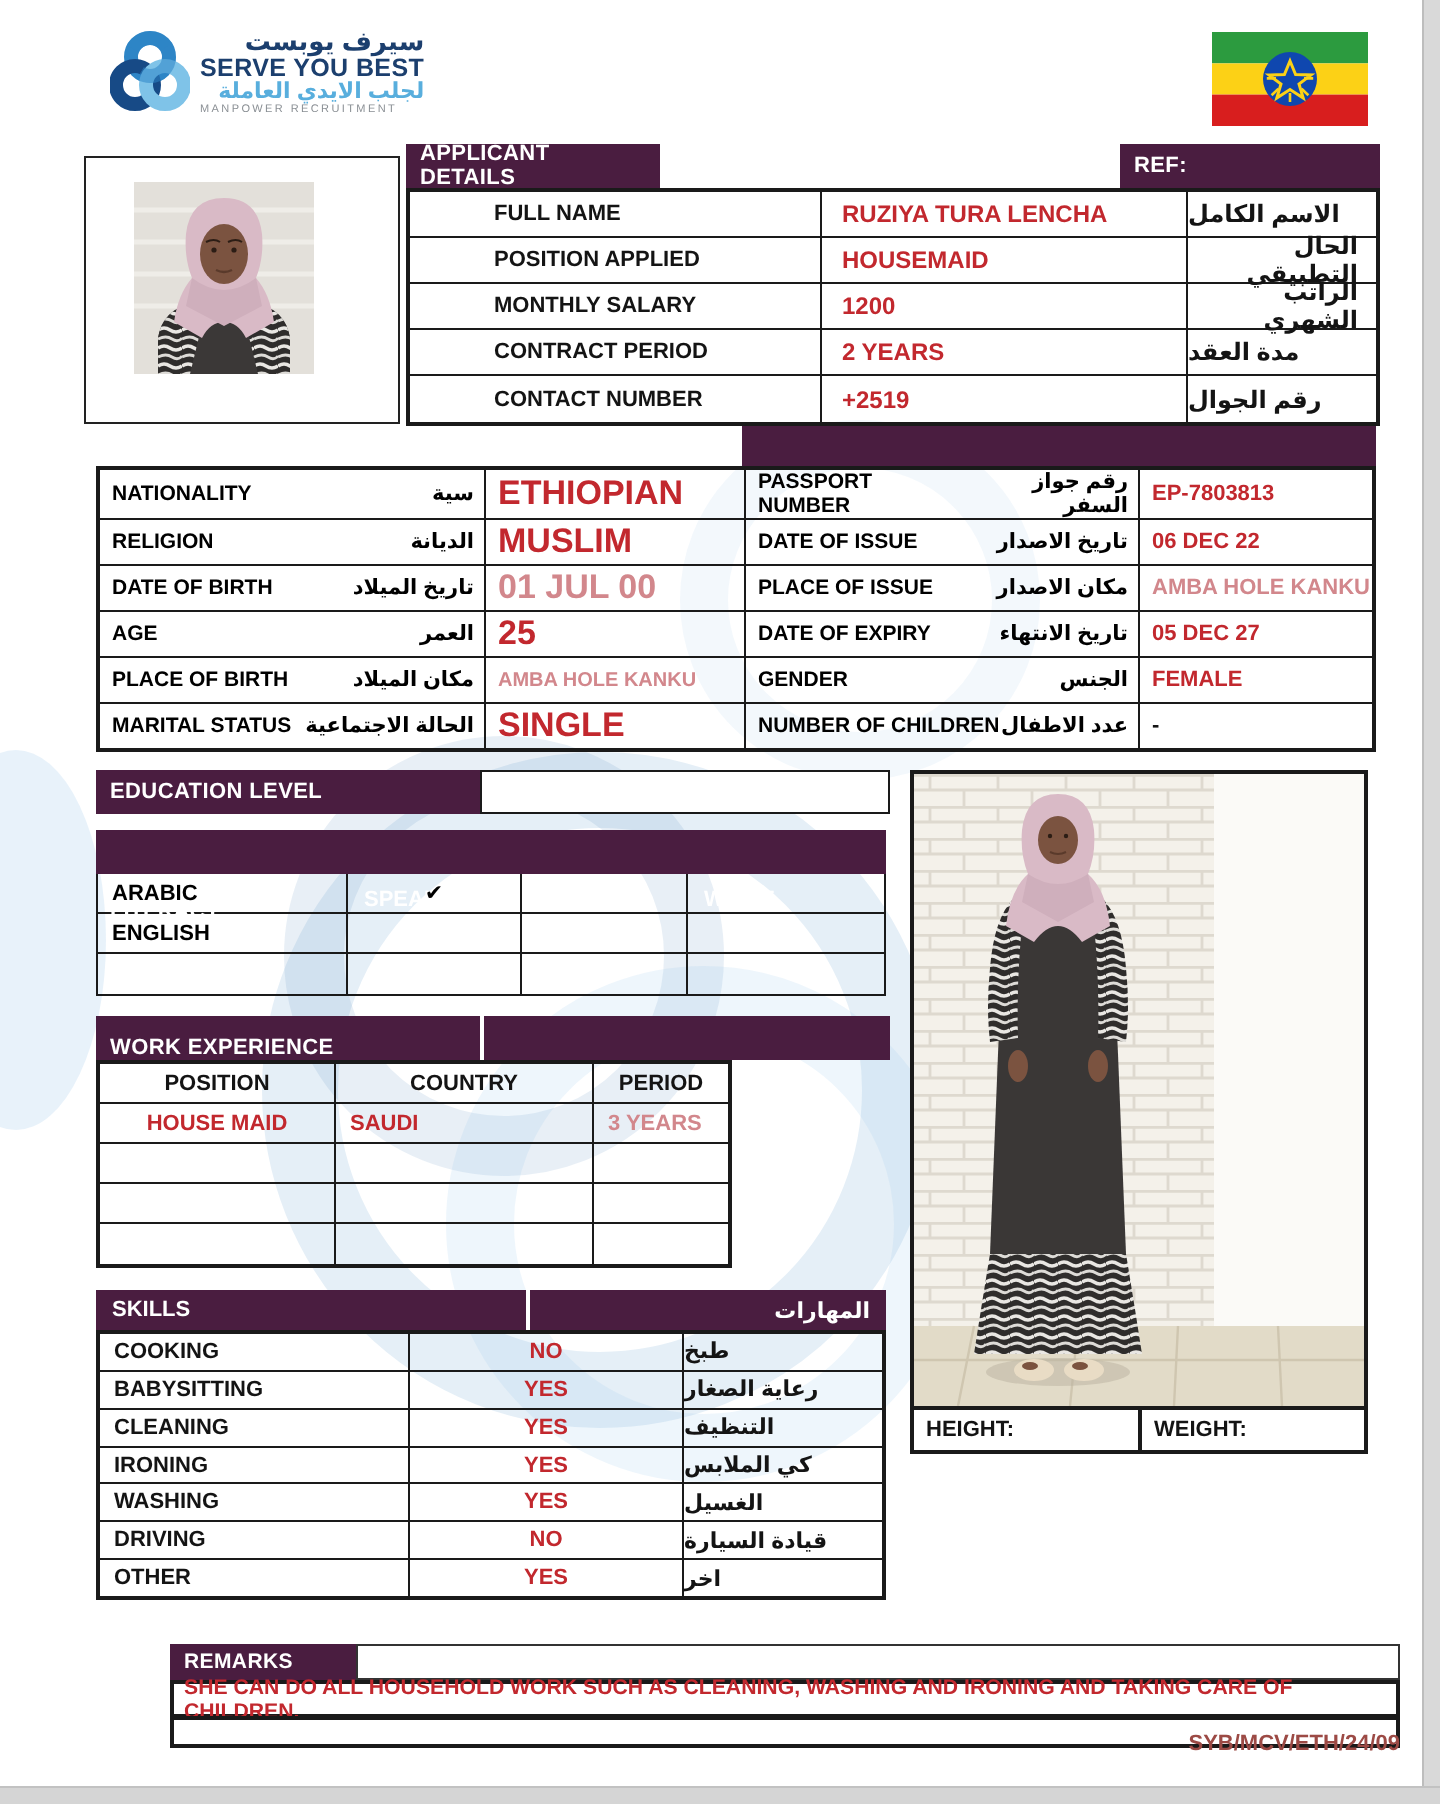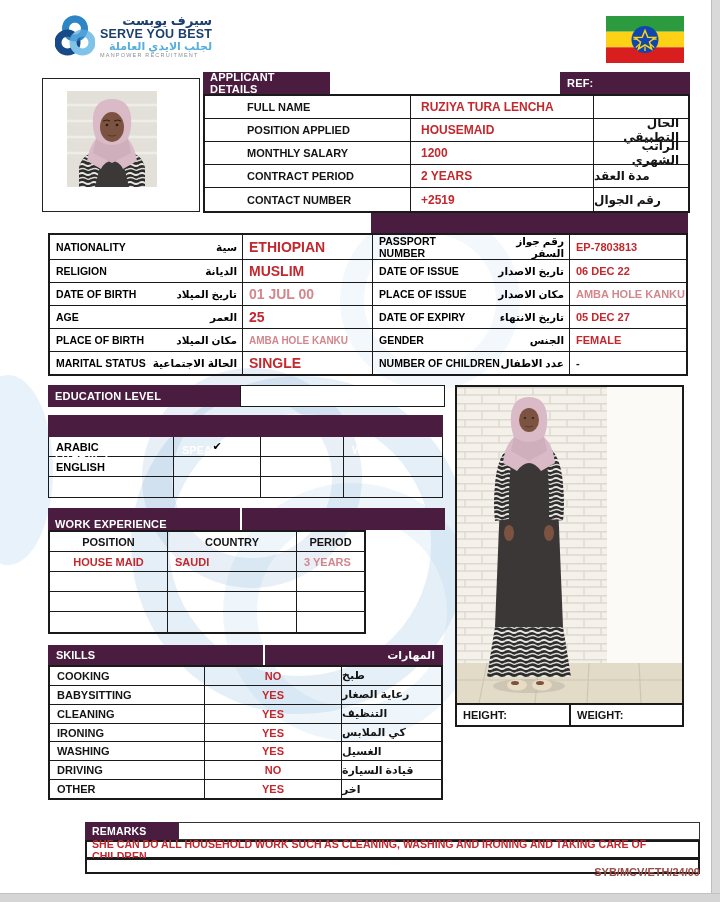--- a/index.html
+++ b/index.html
@@ -24,21 +24,21 @@
   .emp-row { display:flex; height:23px; border-bottom:1.5px solid #1a1a1a; align-items:center;padding-left:34px; }
   .emp-row:last-child { border-bottom:none; }
   .emp-c1 { width:172px; align-self:stretch; border-right:1.5px solid #1a1a1a; display:flex; align-items:center; padding-left:8px; font-size:11px; }
   .emp-c2 { width:183px; align-self:stretch; border-right:1.5px solid #1a1a1a; display:flex; align-items:center; padding-left:10px; font-size:12px; }
   .emp-c3 { flex:1; align-self:stretch; display:flex; align-items:center; justify-content:flex-end; padding-right:9px; font-size:12px; font-weight:bold; }
   
   .od-body { position:absolute; left:0; top:20px; width:640px; height:143px; border:2px solid #1a1a1a; display:flex; flex-direction:column; }
   .od-row { flex:1; display:flex; border-bottom:1.2px solid #1a1a1a; }
   .od-row:last-child { border-bottom:none; }
   .od-ll { width:193px; border-right:1.2px solid #1a1a1a; display:flex; align-items:center; justify-content:space-between; padding:0 5px 0 6px; font-size:10.5px; font-weight:bold; }
-  .od-lv { width:130px; border-right:1.5px solid #1a1a1a; display:flex; align-items:center; padding-left:6px; font-size:14px; }
+  .od-lv { width:130px; border-right:1.5px solid #1a1a1a; display:flex; align-items:center; padding-left:6px; font-size:17px; }
   .od-rl { width:197px; border-right:1.2px solid #1a1a1a; display:flex; align-items:center; justify-content:space-between; padding:0 5px 0 6px; font-size:10.5px; font-weight:bold; }
   .od-rv { flex:1; display:flex; align-items:center; padding-left:6px; font-size:11px; }
   
   .lang-head { display:flex; height:22px; background:#4a1d40; color:#fff; font-weight:bold; font-size:11px; }
   .lang-head > div { display:flex; align-items:center; padding-left:7px;margin-top:35px; }
   .lang-head > div + div { border-left:2px solid #fff; }
   .lang-body { border:1.5px solid #1a1a1a; border-top:none; }
   .lang-row { display:flex; height:20px; border-bottom:1px solid #1a1a1a; }
   .lang-row:last-child { border-bottom:none; }
   .lang-row > div { display:flex; align-items:center; font-size:11px; }
@@ -132,20 +132,21 @@
     </svg>
   </div>
 
   <div class="abs" style="left:203px;top:72px;width:487px;height:141px;">
     <div class="bar abs" style="left:0;top:0;width:127px;height:22px;">APPLICANT DETAILS</div>
     <div class="bar abs" style="left:357px;top:0;width:130px;height:22px;">REF:</div>
     <div class="emp-body">
       <div class="emp-row">
         <div class="emp-c1 lbl">FULL NAME</div>
         <div class="emp-c2 red">RUZIYA TURA  LENCHA</div>
+        <div class="emp-c3 ar lbl" dir="rtl">الاسم الكامل</div>
       </div>
       <div class="emp-row">
         <div class="emp-c1 lbl">POSITION APPLIED</div>
         <div class="emp-c2 red">HOUSEMAID</div>
         <div class="emp-c3 ar lbl" dir="rtl">الحال التطبيقي</div>
       </div>
       <div class="emp-row">
         <div class="emp-c1 lbl">MONTHLY SALARY</div>
         <div class="emp-c2 red">1200</div>
         <div class="emp-c3 ar lbl" dir="rtl">الراتب الشهري</div>

